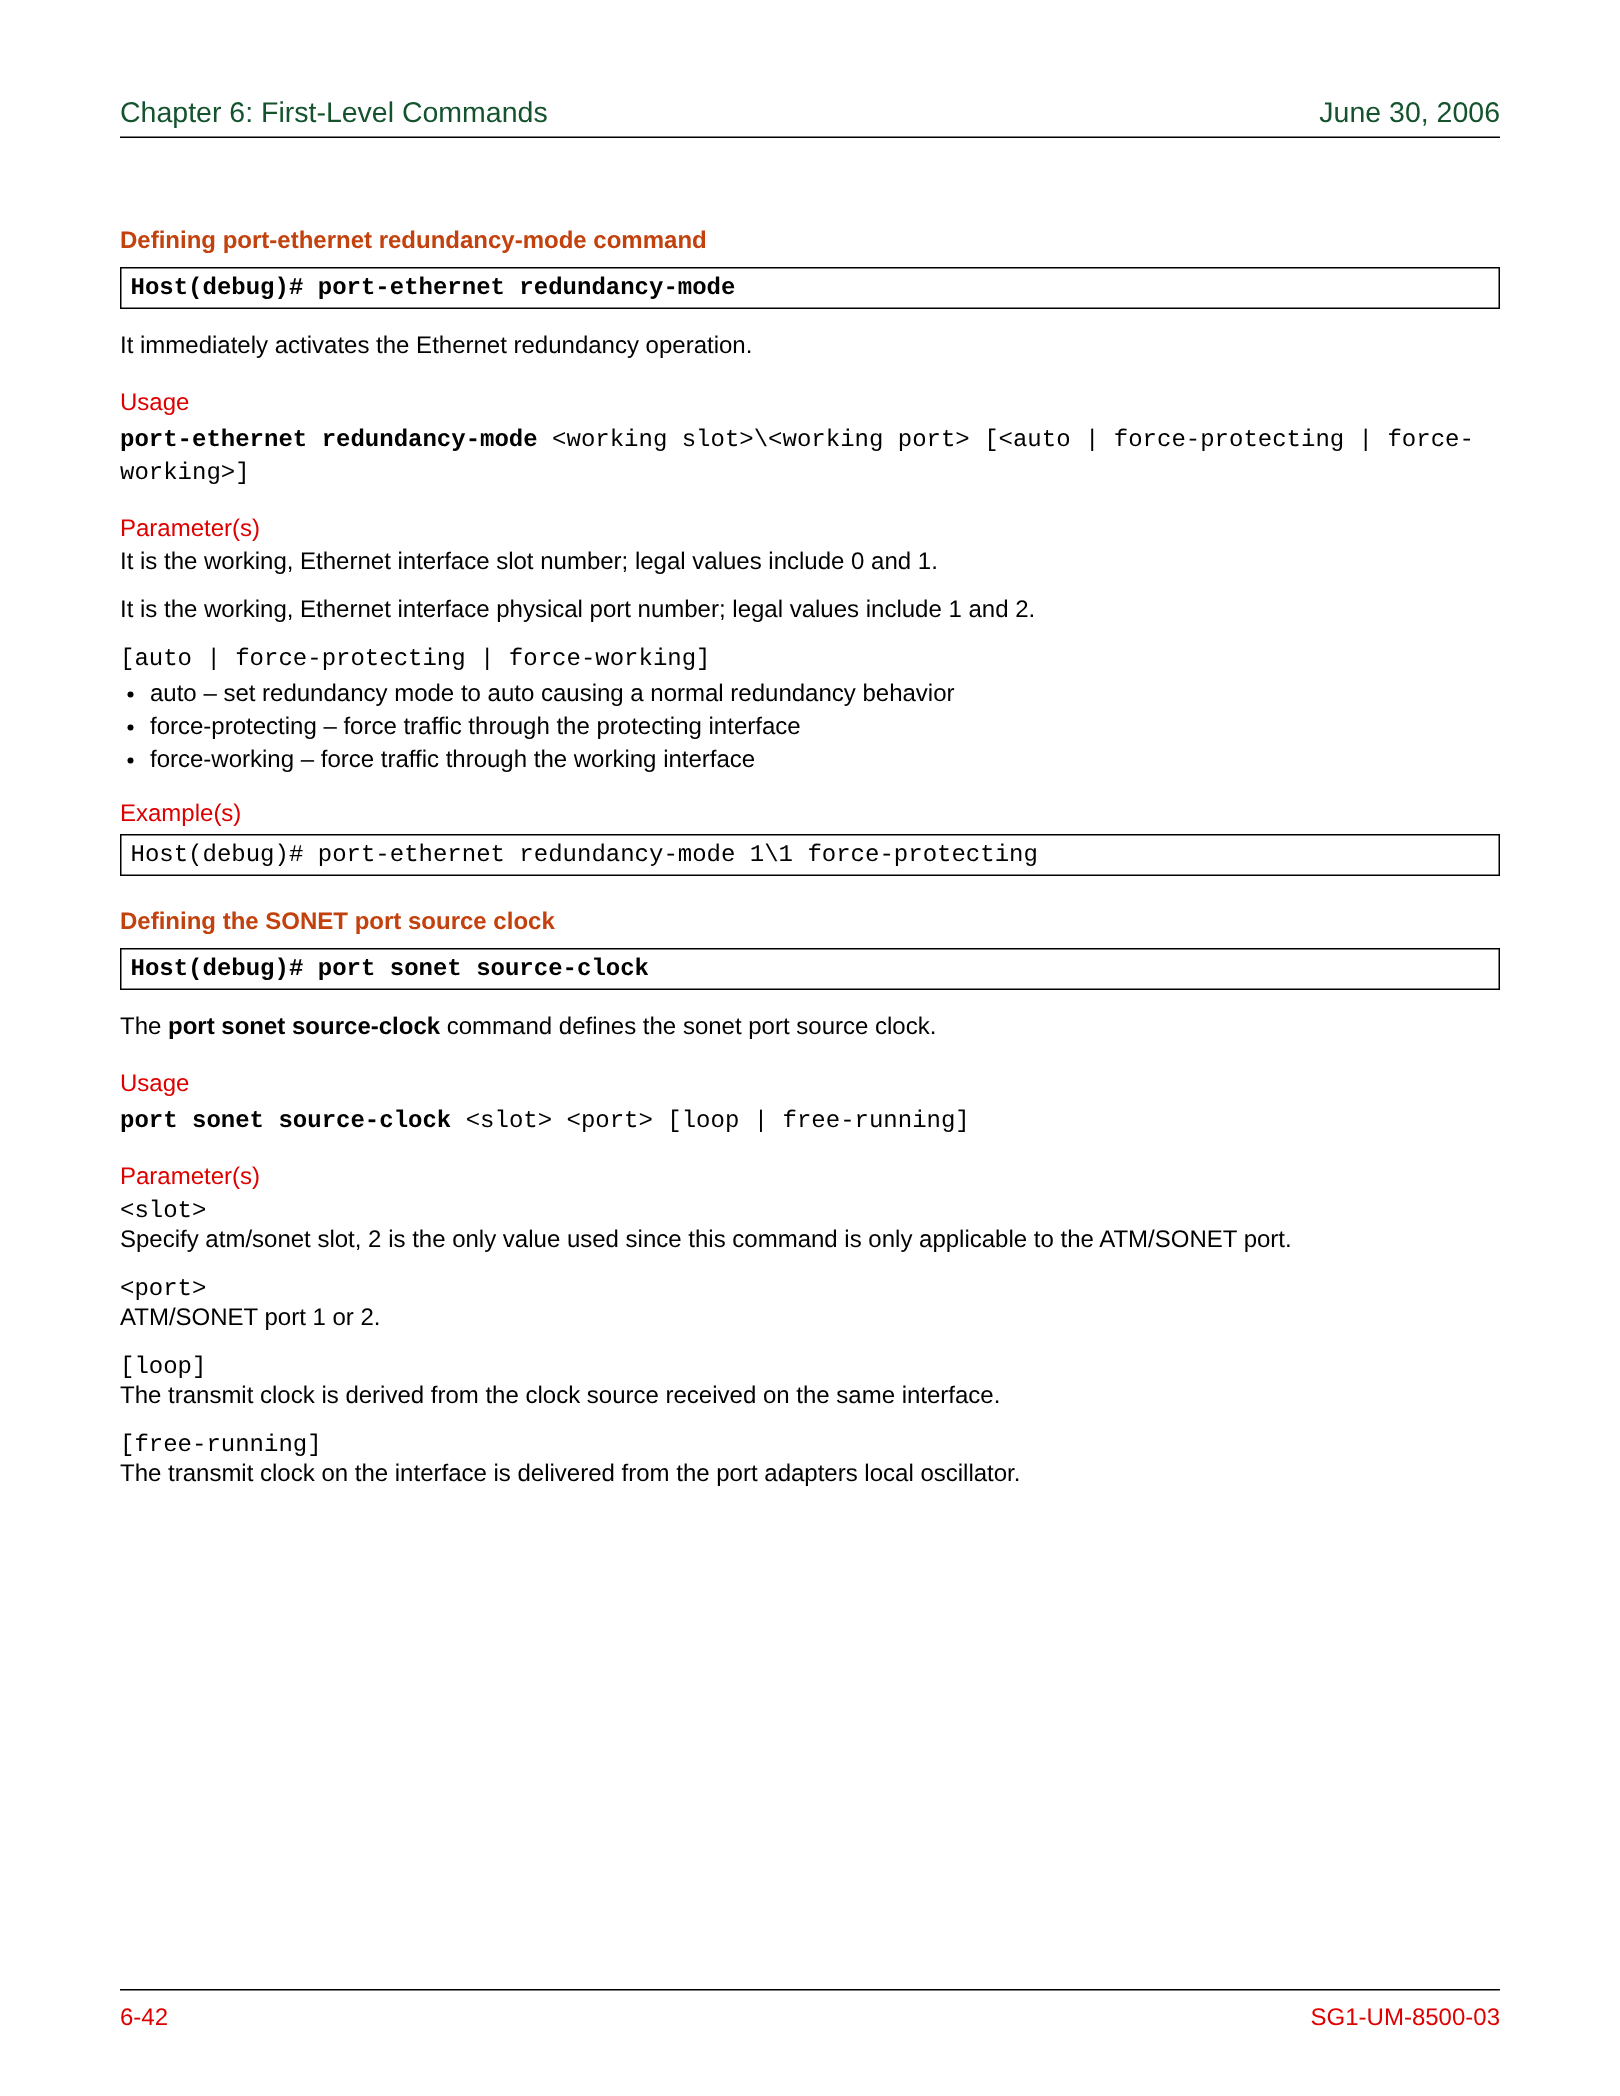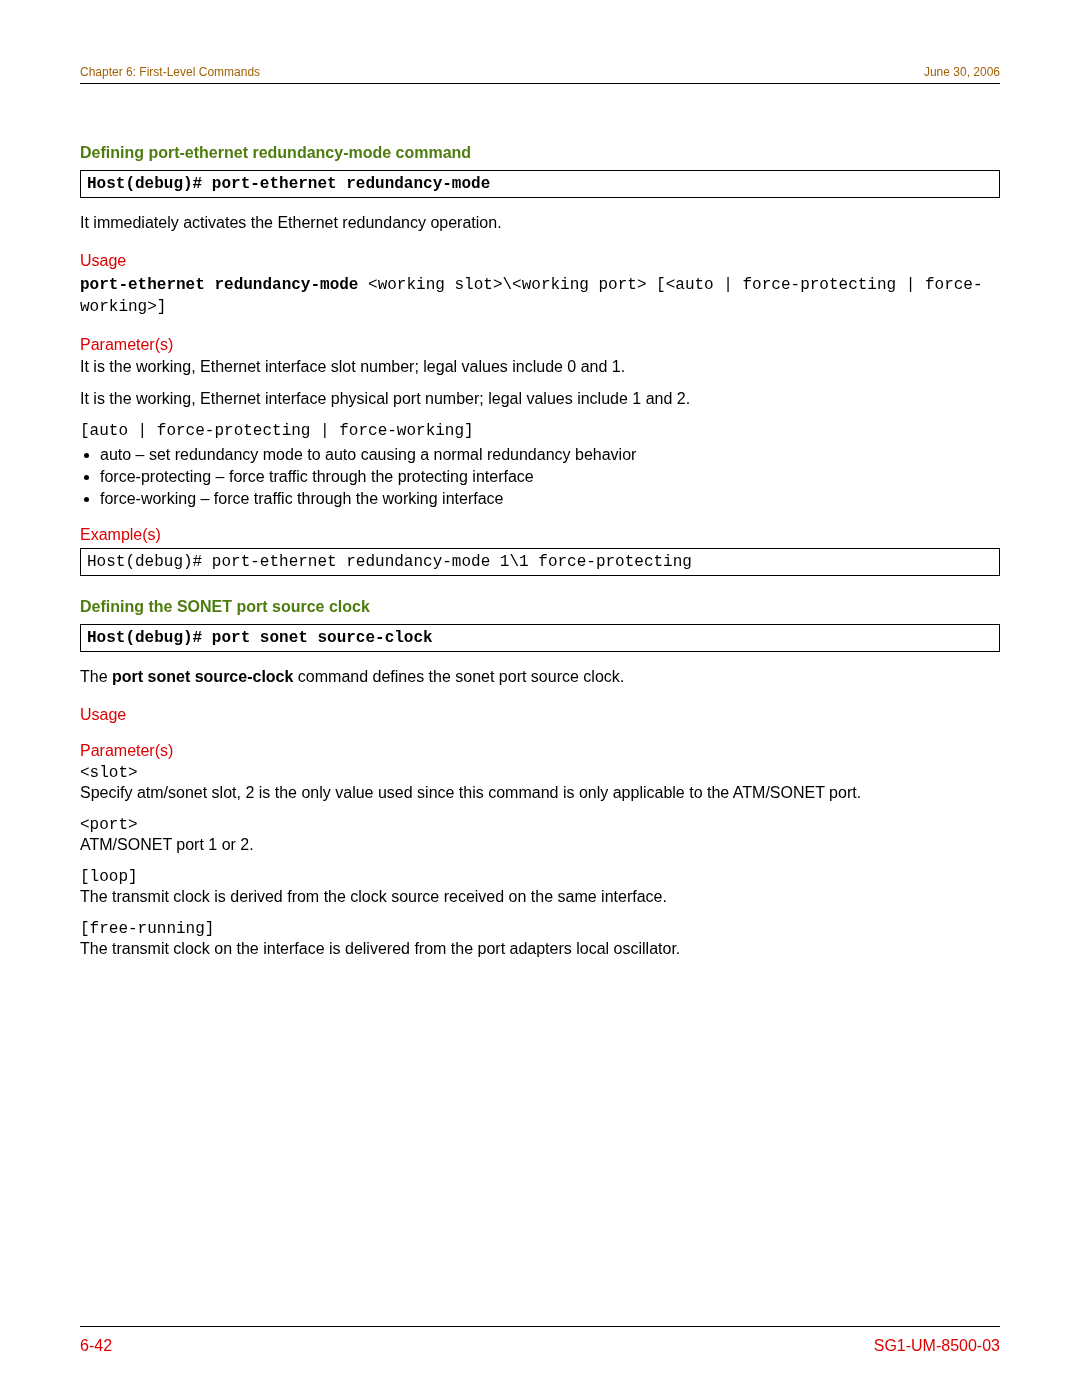--- a/index.html
+++ b/index.html
@@ -18,23 +18,23 @@
     min-height: 1397px;
     position: relative;
   }
   .header-row {
     display: flex;
     justify-content: space-between;
     border-bottom: 1px solid #000;
     padding-bottom: 4px;
     margin-bottom: 60px;
   }
-  .header-left, .header-right { color: #a16207; font-size: 12px; }
+  .header-left, .header-right { color: #14532d; font-size: 19px; }
   .section-title {
-    color: #4d7c0f;
+    color: #c2410c;
     font-weight: bold;
     font-size: 16px;
     margin-top: 30px;
     margin-bottom: 8px;
   }
   .cmd-box {
     border: 1px solid #000;
     padding: 4px 6px;
     font-family: "Courier New", monospace;
     font-size: 16px;
@@ -111,20 +111,23 @@
   <div class="sub-head">Example(s)</div>
   <div class="ex-box">Host(debug)# port-ethernet redundancy-mode 1\1 force-protecting</div>
 
   <div class="section-title" style="margin-top:22px;">Defining the SONET port source clock</div>
   <div class="cmd-box">Host(debug)# port sonet source-clock</div>
   <div class="body-text">
     <span>The </span><span class="bold">port sonet source-clock</span><span> command defines the sonet port source clock.</span>
   </div>
 
   <div class="sub-head">Usage</div>
+  <div class="usage-line mono">
+    <span class="bold">port sonet source-clock</span><span> &lt;slot&gt; &lt;port&gt; [loop | free-running]</span>
+  </div>
 
   <div class="sub-head">Parameter(s)</div>
 
   <div class="param-block">
     <div class="param-name">&lt;slot&gt;</div>
     <div class="param-desc">Specify atm/sonet slot, 2 is the only value used since this command is only applicable to the ATM/SONET port.</div>
   </div>
 
   <div class="param-block">
     <div class="param-name">&lt;port&gt;</div>

